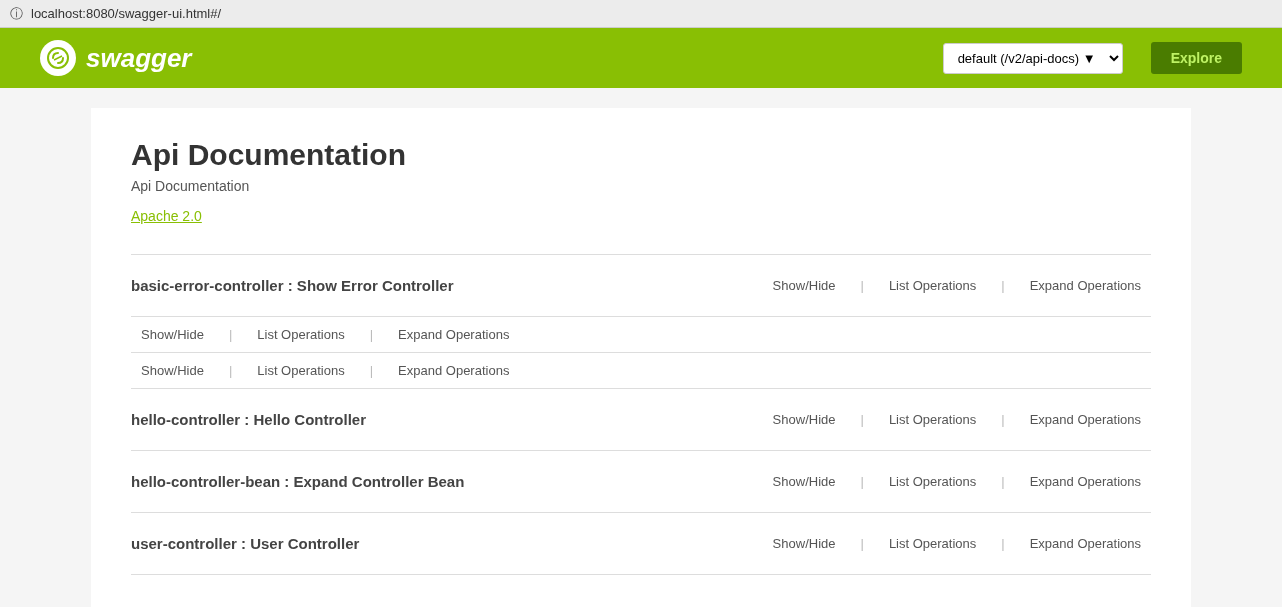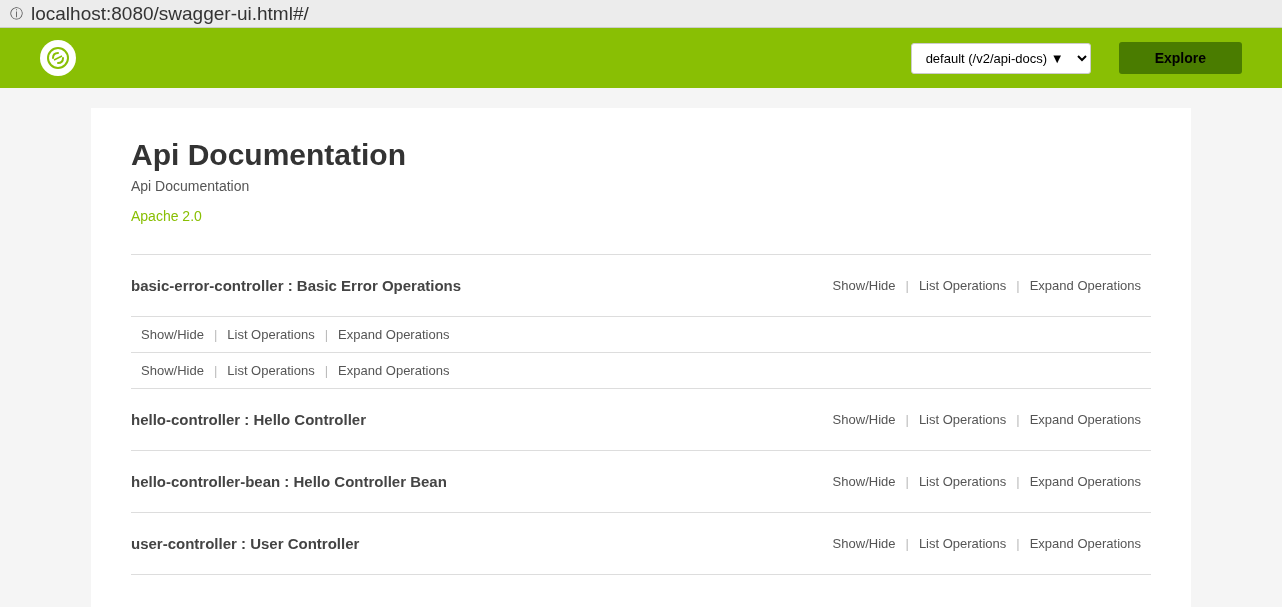--- a/index.html
+++ b/index.html
@@ -13,21 +13,21 @@
       display: flex;
       align-items: center;
       gap: 8px;
       height: 28px;
     }
     .address-bar .info-icon {
       color: #555;
       font-size: 13px;
     }
     .address-bar .url {
-      font-size: 19px;
+      font-size: 13px;
       color: #333;
     }
 
     
     .header {
       background: #89bf04;
       padding: 12px 40px;
       display: flex;
       align-items: center;
       justify-content: space-between;
@@ -63,23 +63,23 @@
     .api-select {
       padding: 6px 10px;
       font-size: 13px;
       border: 1px solid #ccc;
       border-radius: 3px;
       background: white;
       cursor: pointer;
     }
     .explore-btn {
       background: #4a7c00;
-      color: #000000;
+      color: #bef264;
       border: none;
-      padding: 8px 36px;
+      padding: 8px 20px;
       font-size: 14px;
       font-weight: bold;
       border-radius: 3px;
       cursor: pointer;
     }
 
     
     .main {
       background: white;
       max-width: 1100px;
@@ -93,20 +93,21 @@
       color: #333;
       margin-bottom: 6px;
     }
     .page-subtitle {
       font-size: 14px;
       color: #555;
       margin-bottom: 14px;
     }
     .apache-link {
       color: #89bf04;
+      text-decoration: underline;
       font-size: 14px;
       cursor: pointer;
       display: inline-block;
       margin-bottom: 30px;
     }
 
     
     .controllers-list {
       width: 100%;
       border-collapse: collapse;
@@ -124,21 +125,21 @@
     .controller-name {
       font-size: 15px;
       font-weight: bold;
       color: #444;
       padding: 12px 0;
       flex: 1;
     }
     .controller-actions {
       display: flex;
       align-items: center;
-      gap: 0;
+      gap: 15px;
       white-space: nowrap;
     }
     .action-link {
       color: #555;
       font-size: 13px;
       cursor: pointer;
       text-decoration: none;
       padding: 0 10px;
     }
     .action-separator {
@@ -157,37 +158,38 @@
 <div class="header">
   <div class="header-left">
     <div class="swagger-logo">
       <svg width="22" height="22" viewBox="0 0 22 22" fill="none">
         <circle cx="11" cy="11" r="10" stroke="#89bf04" stroke-width="2"></circle>
         <path d="M6 11 C6 8, 8 6, 11 6" stroke="#89bf04" stroke-width="2" fill="none" stroke-linecap="round"></path>
         <path d="M16 11 C16 14, 14 16, 11 16" stroke="#89bf04" stroke-width="2" fill="none" stroke-linecap="round"></path>
         <path d="M7 13 L11 11 L15 9" stroke="#89bf04" stroke-width="1.5" fill="none"></path>
       </svg>
     </div>
+    <span class="swagger-title">swagger</span>
   </div>
   <div class="header-right">
     <select class="api-select">
       <option>default (/v2/api-docs) ▼</option>
     </select>
     <button class="explore-btn">Explore</button>
   </div>
 </div>
 
 <div class="main">
   <h1 class="page-title">Api Documentation</h1>
   <p class="page-subtitle">Api Documentation</p>
   <a class="apache-link">Apache 2.0</a>
 
   <div class="controllers-list" id="controllers-container">
   <div class="controller-row">
-      <span class="controller-name">basic-error-controller : Basic Error Operations</span>
+      <span class="controller-name">basic-error-controller : Show Error Controller</span>
       <div class="controller-actions">
         <a class="action-link">Show/Hide</a>
         <span class="action-separator">|</span>
         <a class="action-link">List Operations</a>
         <span class="action-separator">|</span>
         <a class="action-link">Expand Operations</a>
       </div>
     </div>
       <div class="controller-row">
       <div class="controller-actions">
@@ -211,21 +213,21 @@
       <span class="controller-name">hello-controller : Hello Controller</span>
       <div class="controller-actions">
         <a class="action-link">Show/Hide</a>
         <span class="action-separator">|</span>
         <a class="action-link">List Operations</a>
         <span class="action-separator">|</span>
         <a class="action-link">Expand Operations</a>
       </div>
     </div>
       <div class="controller-row">
-      <span class="controller-name">hello-controller-bean : Hello Controller Bean</span>
+      <span class="controller-name">hello-controller-bean : Expand Controller Bean</span>
       <div class="controller-actions">
         <a class="action-link">Show/Hide</a>
         <span class="action-separator">|</span>
         <a class="action-link">List Operations</a>
         <span class="action-separator">|</span>
         <a class="action-link">Expand Operations</a>
       </div>
     </div>
       <div class="controller-row">
       <span class="controller-name">user-controller : User Controller</span>

